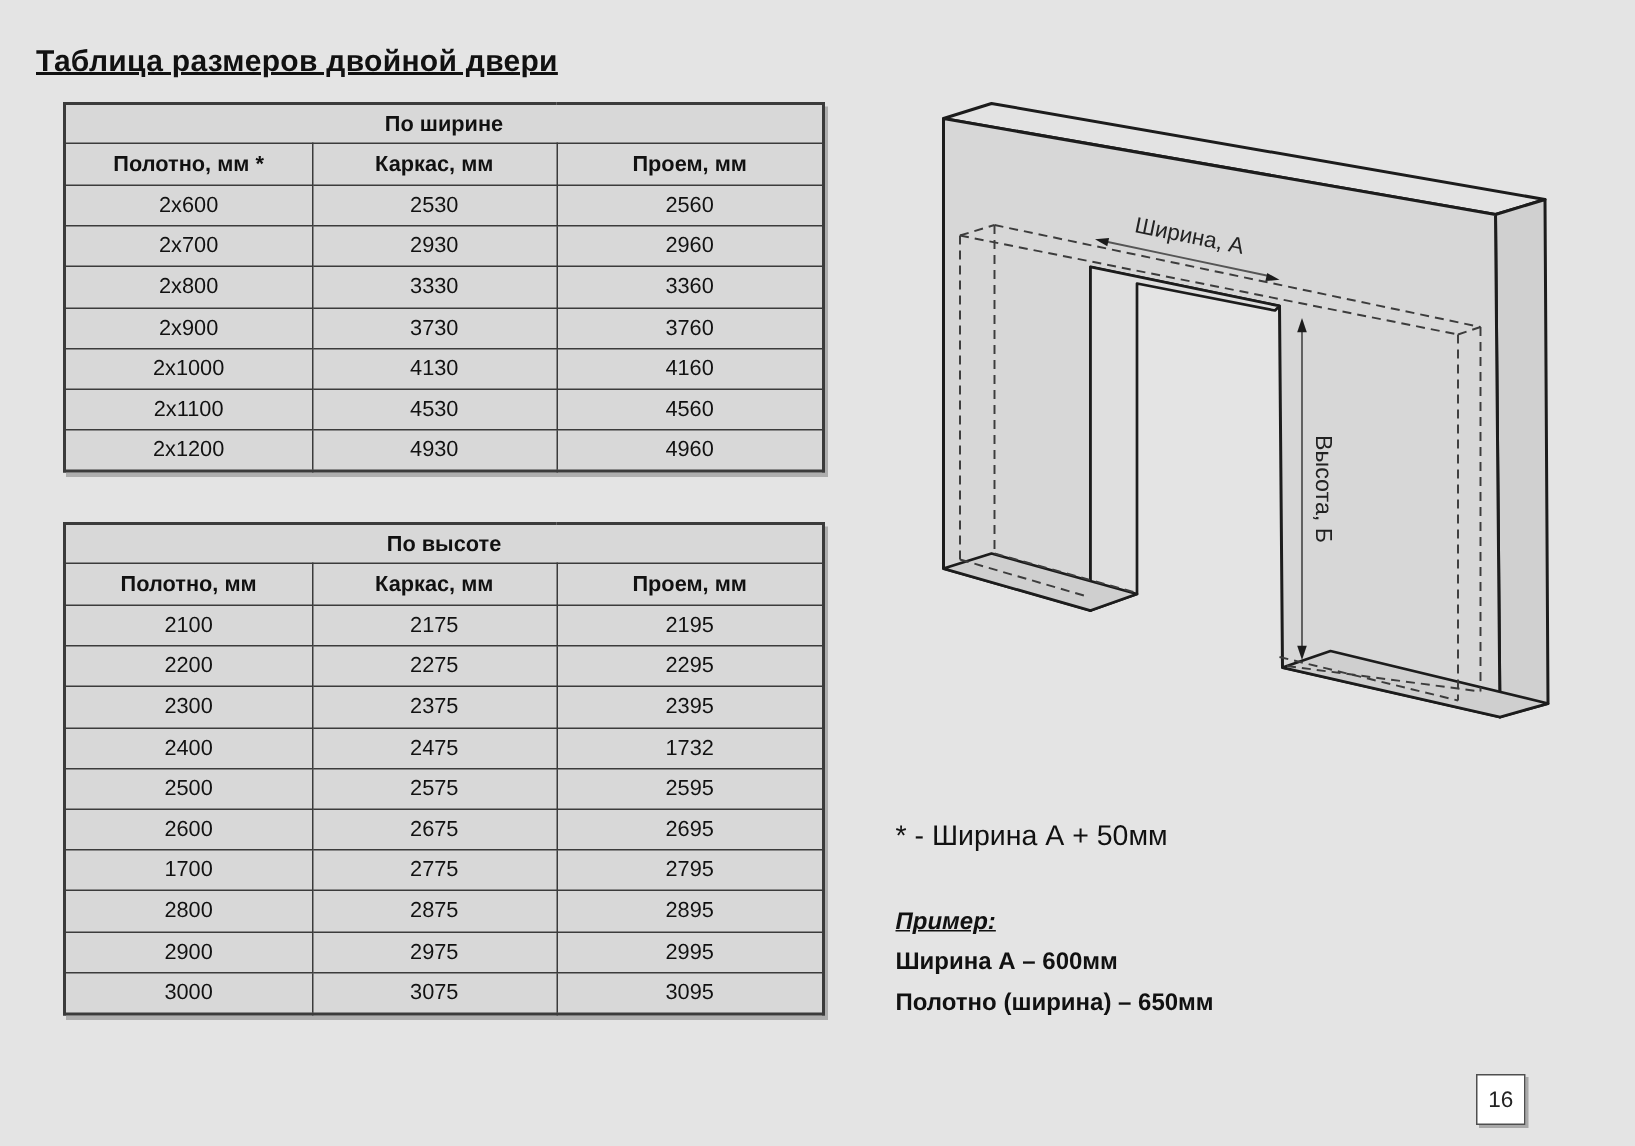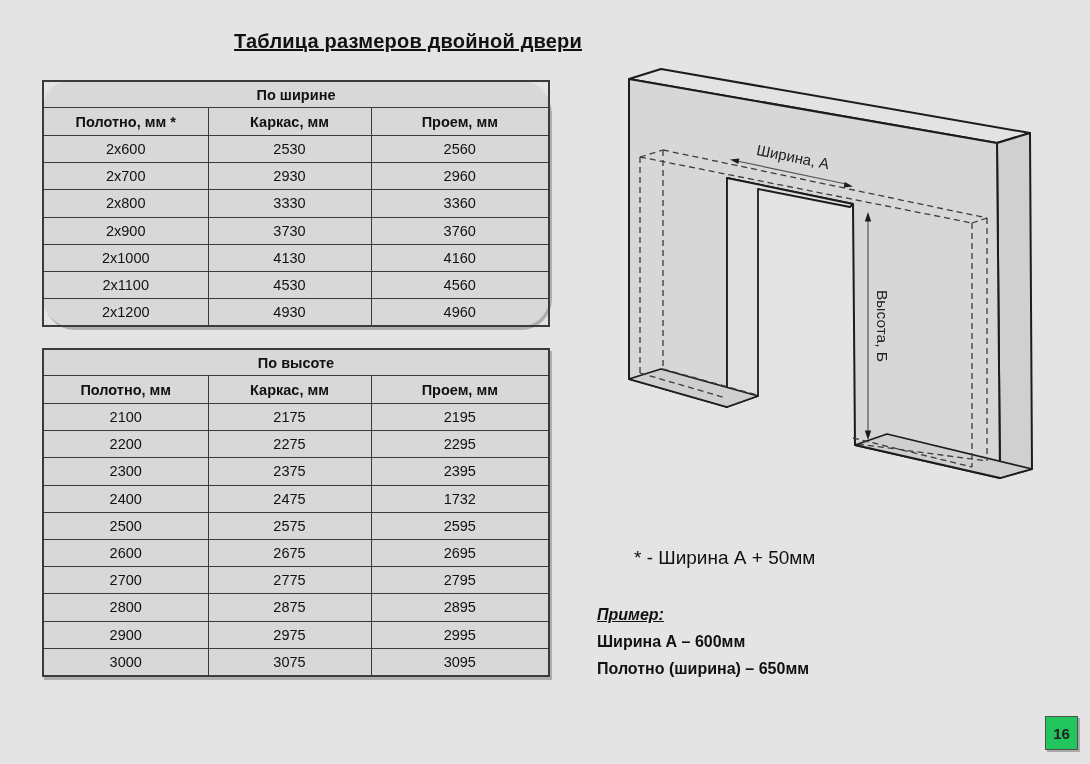--- a/index.html
+++ b/index.html
@@ -1,46 +1,46 @@
 <!DOCTYPE html>
 <html><head>
 <meta charset="utf-8">
 <style>
   html,body{margin:0;padding:0;}
   body{width:1090px;height:764px;background:#E4E4E4;position:relative;overflow:hidden;
        font-family:"Liberation Sans", sans-serif;}
   .page{position:absolute;left:0;top:0;width:1090px;height:764px;background:#E4E4E4;}
 
-  .title{position:absolute;left:52px;top:30px;width:530px;text-align:right;
+  .title{position:absolute;left:24px;top:30px;width:530px;text-align:left;
          font-size:20px;font-weight:bold;text-decoration:underline;color:#111;letter-spacing:.2px;}
 
   table.size-table{position:absolute;left:42px;width:506px;border-collapse:collapse;
        table-layout:fixed;background:#D8D8D8;border:2px solid #3b3b3b;
        box-shadow:2px 3px 0 rgba(130,130,130,.55);font-size:14.5px;color:#111;}
-  #width-table{top:80px;border-radius:31px;}
+  #width-table{top:68px;}
   #height-table{top:348px;}
   .size-table th,.size-table td{border:1px solid #3b3b3b;text-align:center;padding:0;vertical-align:middle;}
   .size-table th.group-header{height:25px;font-weight:bold;font-size:14.5px;}
   .size-table tr.cols th{height:27px;font-weight:bold;margin-top:32px;}
   .size-table td{height:26.2px;font-weight:normal;text-align:center;}
 
   .diagram-svg{position:absolute;left:600px;top:40px;}
   .dash{stroke:#3c3c3c;stroke-width:1.3;stroke-dasharray:6 4;fill:none;}
   .face{stroke:#1c1c1c;stroke-width:2;stroke-linejoin:round;}
   .arrow-line{stroke:#555;stroke-width:1.2;}
   .arrow-head{fill:#1c1c1c;stroke:none;}
   .dim-label{font-family:"Liberation Sans", sans-serif;font-size:15px;fill:#222;}
 
-  .footnote{position:absolute;left:597px;top:547px;font-size:19px;color:#111;margin-left:37px;}
+  .footnote{position:absolute;left:597px;top:547px;font-size:19px;color:#111;}
   .example{position:absolute;left:597px;top:601px;font-size:16px;color:#111;line-height:27px;font-weight:bold;}
   .example .head{font-style:italic;text-decoration:underline;}
 
-  .page-num{position:absolute;left:1045px;top:716px;width:31px;height:32px;
-       border:1.5px solid #4f4f4f;background:#22c55e;box-shadow:2px 2px 0 rgba(130,130,130,.6);
-       display:flex;align-items:center;justify-content:center;font-size:15px;color:#222;font-weight:bold;}
+  .page-num{position:absolute;left:984px;top:716px;width:31px;height:32px;
+       border:1.5px solid #4f4f4f;background:#ffffff;box-shadow:2px 2px 0 rgba(130,130,130,.6);
+       display:flex;align-items:center;justify-content:center;font-size:15px;color:#222;}
 </style>
 </head>
 <body>
 
 <div class="page">
 
   <div class="title">Таблица размеров двойной двери</div>
 
   <table class="size-table" id="width-table">
     <colgroup>
@@ -138,21 +138,21 @@
           <td>2500</td>
           <td>2575</td>
           <td>2595</td>
         </tr>
         <tr>
           <td>2600</td>
           <td>2675</td>
           <td>2695</td>
         </tr>
         <tr>
-          <td>2700</td>
+          <td>1700</td>
           <td>2775</td>
           <td>2795</td>
         </tr>
         <tr>
           <td>2800</td>
           <td>2875</td>
           <td>2895</td>
         </tr>
         <tr>
           <td>2900</td>

